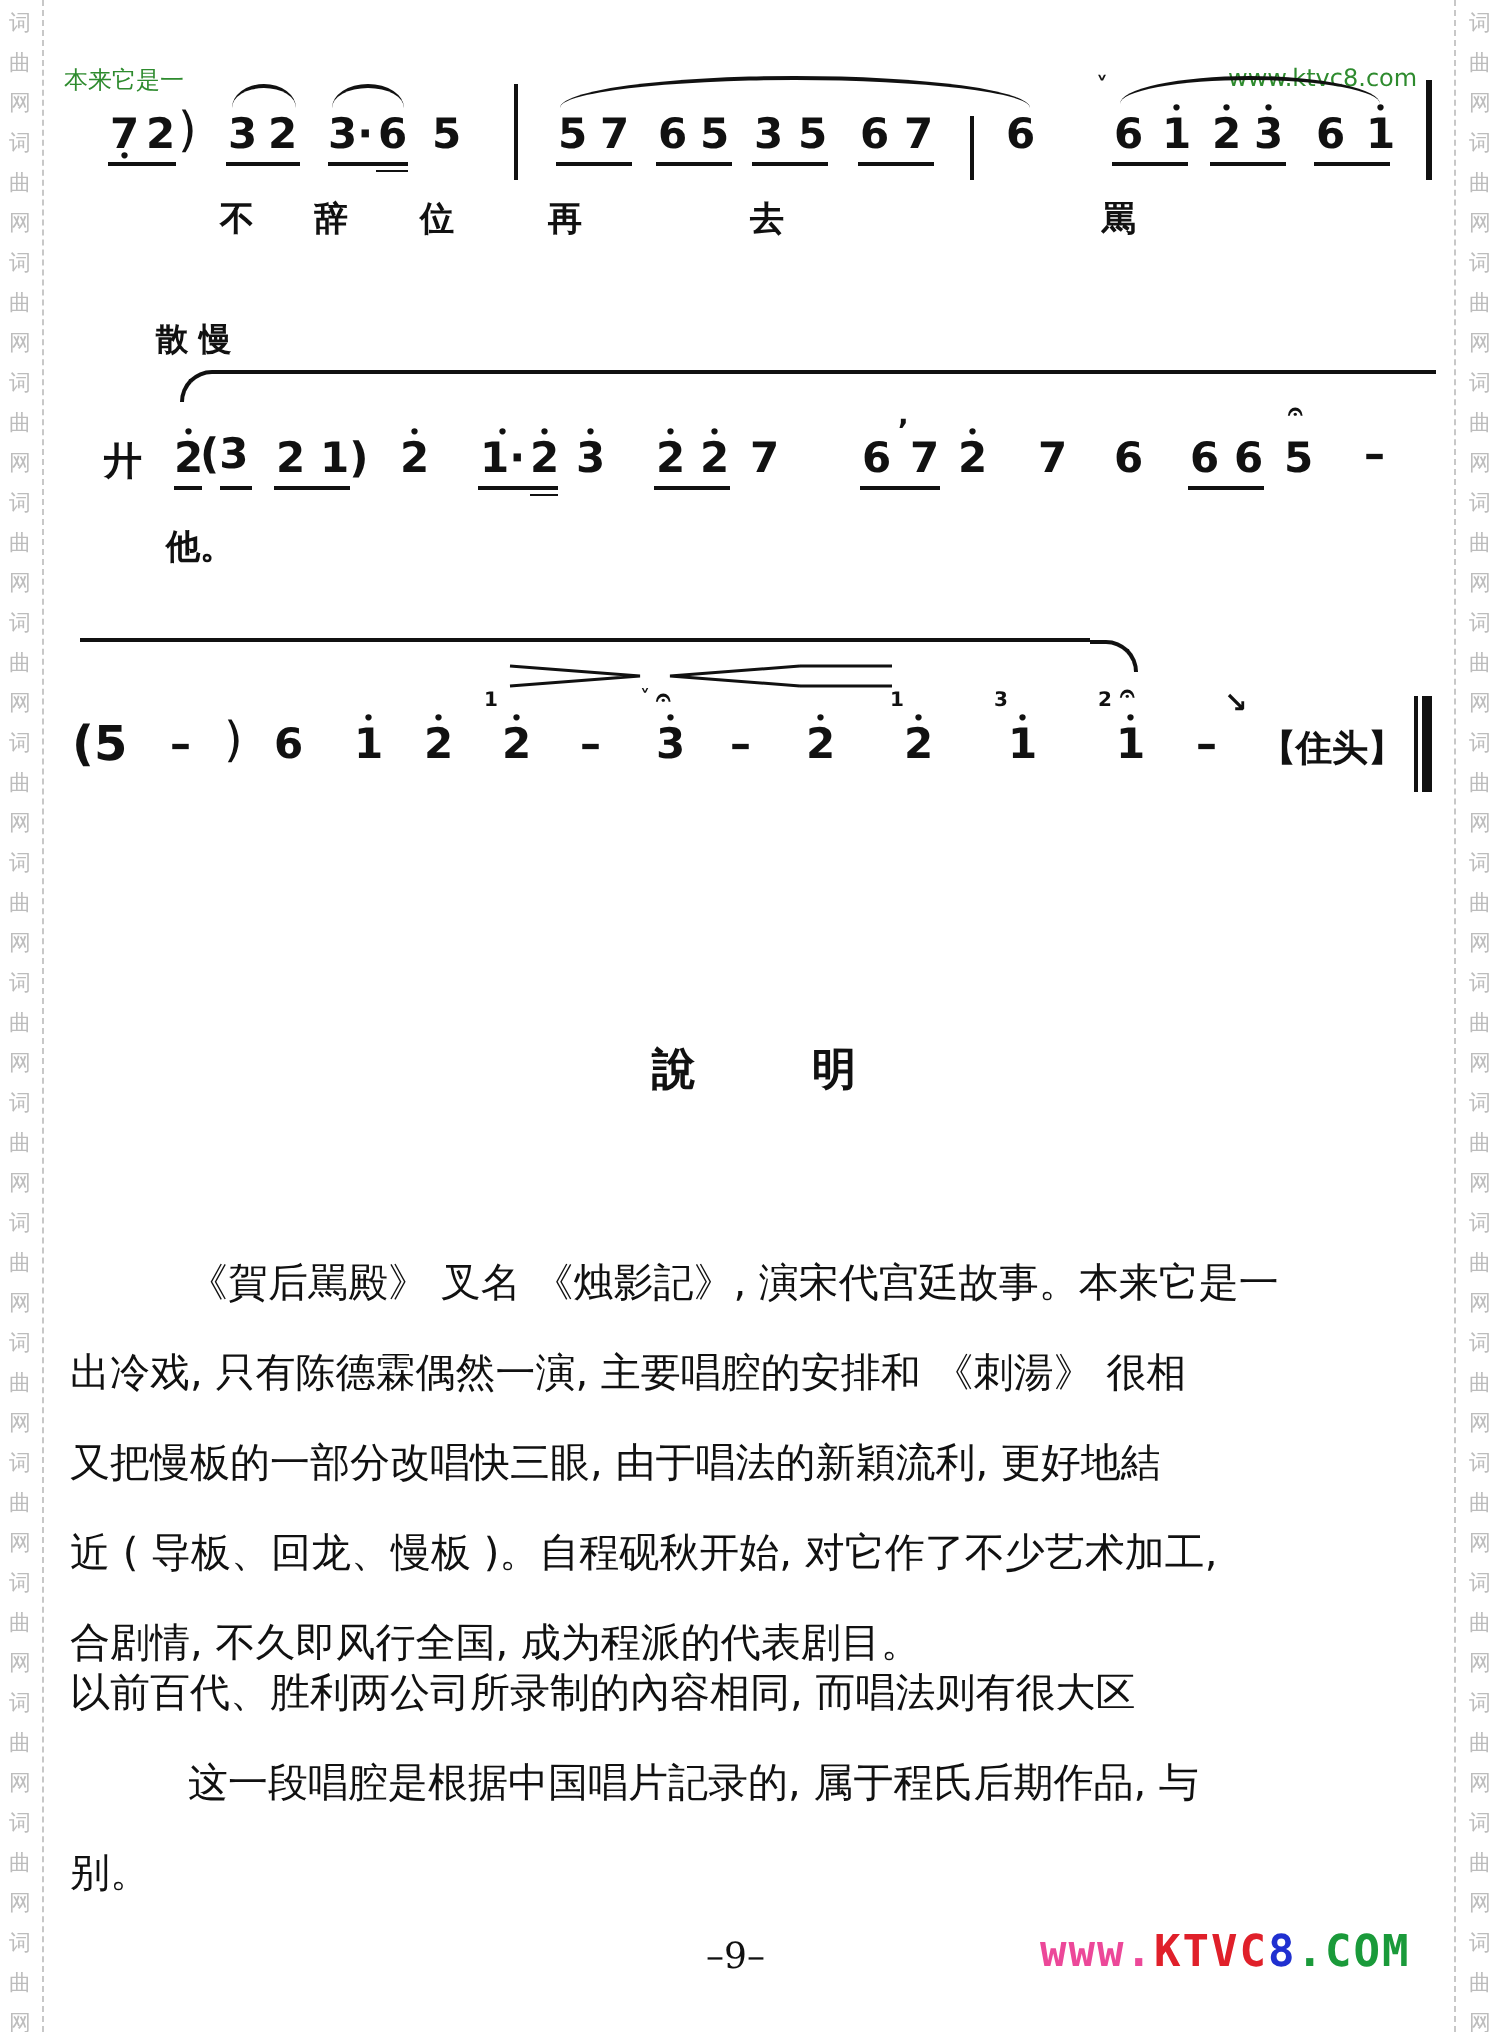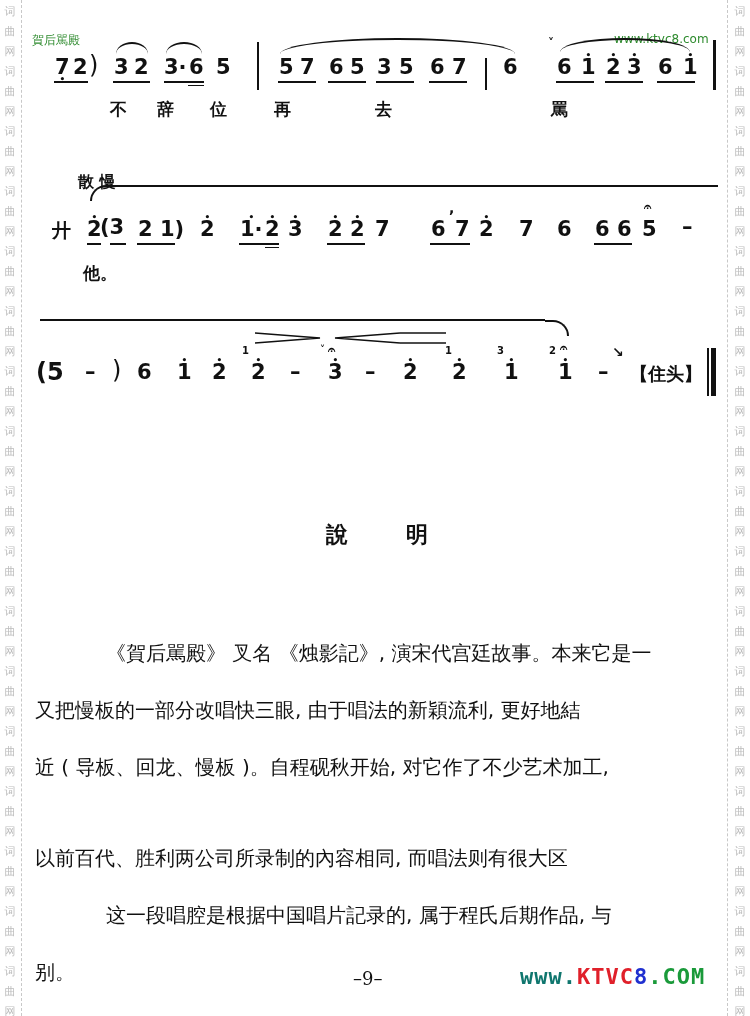--- a/index.html
+++ b/index.html
@@ -37,21 +37,21 @@
   .line { position:absolute; height:0; border-top:2px solid #111; }
   .lyric { position:absolute; font-family:"DejaVu Sans", sans-serif; font-weight:bold; font-size:17px; }
   .small { position:absolute; font-family:"DejaVu Sans", sans-serif; font-weight:bold; font-size:10px; }
   .fermata { position:absolute; font-family:"DejaVu Sans", sans-serif; font-size:13px; font-weight:bold; }
   .tempo { position:absolute; font-family:"DejaVu Sans", sans-serif; font-weight:bold; font-size:16px; }
 
   .title { position:absolute; top:520px; font-family:"DejaVu Sans", sans-serif; font-weight:bold;
            font-size:22px; }
   .para { position:absolute; left:70px; width:660px; font-family:"DejaVu Sans", sans-serif;
           font-size:20px; line-height:41px; color:#111; }
-  .para p { margin:16px; white-space:nowrap; }
+  .para p { margin:4px; white-space:nowrap; }
   .pageno { position:absolute; left:353px; top:968px; font-family:"DejaVu Serif", serif; font-size:18px; }
   .logo { position:absolute; left:520px; top:964px; font-family:"DejaVu Sans Mono", monospace;
           font-size:22px; font-weight:bold; letter-spacing:1px; }
 </style>
 </head>
 <body>
 
 <div class="side left" id="wm-left">
     <span class="wm" style="top: 2px;">词</span>
     <span class="wm" style="top: 22px;">曲</span>
@@ -154,21 +154,21 @@
     <span class="wm" style="top: 902px;">词</span>
     <span class="wm" style="top: 922px;">曲</span>
     <span class="wm" style="top: 942px;">网</span>
     <span class="wm" style="top: 962px;">词</span>
     <span class="wm" style="top: 982px;">曲</span>
     <span class="wm" style="top: 1002px;">网</span>
   </div>
 <div class="vline left"></div>
 <div class="vline right"></div>
 
-<div class="site-name">賀后駡殿</div>
+<div class="site-name">本来它是一</div>
 <div class="site-url">www.ktvc8.com</div>
 
 <div>
   <span class="n dotbelow" style="left:55px;top:55px;">7</span>
   <span class="n" style="left:73px;top:55px;">2</span>
   <span class="n" style="left:89px;top:53px;font-weight:normal;font-size:24px;">)</span>
   <div class="ul" style="left:54px;top:81px;width:34px;"></div>
 
   <span class="n" style="left:114px;top:55px;">3</span>
   <span class="n" style="left:134px;top:55px;">2</span>
@@ -219,21 +219,21 @@
 
   <span class="lyric" style="left:110px;top:98px;">不</span>
   <span class="lyric" style="left:157px;top:98px;">辞</span>
   <span class="lyric" style="left:210px;top:98px;">位</span>
   <span class="lyric" style="left:274px;top:98px;">再</span>
   <span class="lyric" style="left:375px;top:98px;">去</span>
   <span class="lyric" style="left:551px;top:98px;">罵</span>
 </div>
 
 <div>
-  <span class="tempo" style="left:78px;top:172px;">散 慢</span>
+  <span class="tempo" style="left:78px;top:160px;">散 慢</span>
   <div class="line" style="left:110px;top:185px;width:608px;"></div>
   <div style="position:absolute;left:90px;top:185px;width:24px;height:14px;border-top:2px solid #111;border-left:2px solid #111;border-radius:20px 0 0 0;"></div>
 
   <span class="lyric" style="left:52px;top:218px;font-size:19px;">廾</span>
 
   <span class="n dotabove" style="left:87px;top:217px;">2</span>
   <div class="ul" style="left:87px;top:243px;width:14px;"></div>
   <span class="n" style="left:100px;top:215px;">(3</span>
   <div class="ul" style="left:110px;top:243px;width:16px;"></div>
   <span class="n" style="left:138px;top:217px;">2</span>
@@ -307,26 +307,28 @@
   <span class="lyric" style="left:630px;top:362px;font-size:18px;">【住头】</span>
   <div class="bar" style="left:707px;top:348px;height:48px;width:2px;"></div>
   <div class="bar thick" style="left:711px;top:348px;height:48px;"></div>
 </div>
 
 <div class="title" style="left:326px;">說</div>
 <div class="title" style="left:406px;">明</div>
 
 <div class="para" style="top:617px;">
   <p style="padding-left:20px;">《賀后駡殿》 叉名 《烛影記》, 演宋代宫廷故事。本来它是一</p>
+  <p style="margin-left:-35px;">出冷戏, 只有陈德霖偶然一演, 主要唱腔的安排和 《刺湯》 很相</p>
   <p style="margin-left:-35px;">又把慢板的一部分改唱快三眼, 由于唱法的新穎流利, 更好地結</p>
   <p style="margin-left:-35px;">近 ( 导板、回龙、慢板 )。自程砚秋开始, 对它作了不少艺术加工,</p>
+  <p style="margin-left:-35px;">合剧情, 不久即风行全国, 成为程派的代表剧目。</p>
 </div>
 
 <div class="para" style="top:822px;">
   <p style="margin-left:-35px;">以前百代、胜利两公司所录制的內容相同, 而唱法则有很大区</p>
   <p style="padding-left:20px;">这一段唱腔是根据中国唱片記录的, 属于程氏后期作品, 与</p>
   <p style="margin-left:-35px;">别。</p>
 </div>
 
 <div class="pageno">–9–</div>
 <div class="logo">
-  <span style="color:#0f766e">www.</span><span style="color:#e0202a">KTVC</span><span style="color:#2030d0">8</span><span style="color:#1a9a3a">.COM</span>
+  <span style="color:#ec4899">www.</span><span style="color:#e0202a">KTVC</span><span style="color:#2030d0">8</span><span style="color:#1a9a3a">.COM</span>
 </div>
 
 </body></html>

